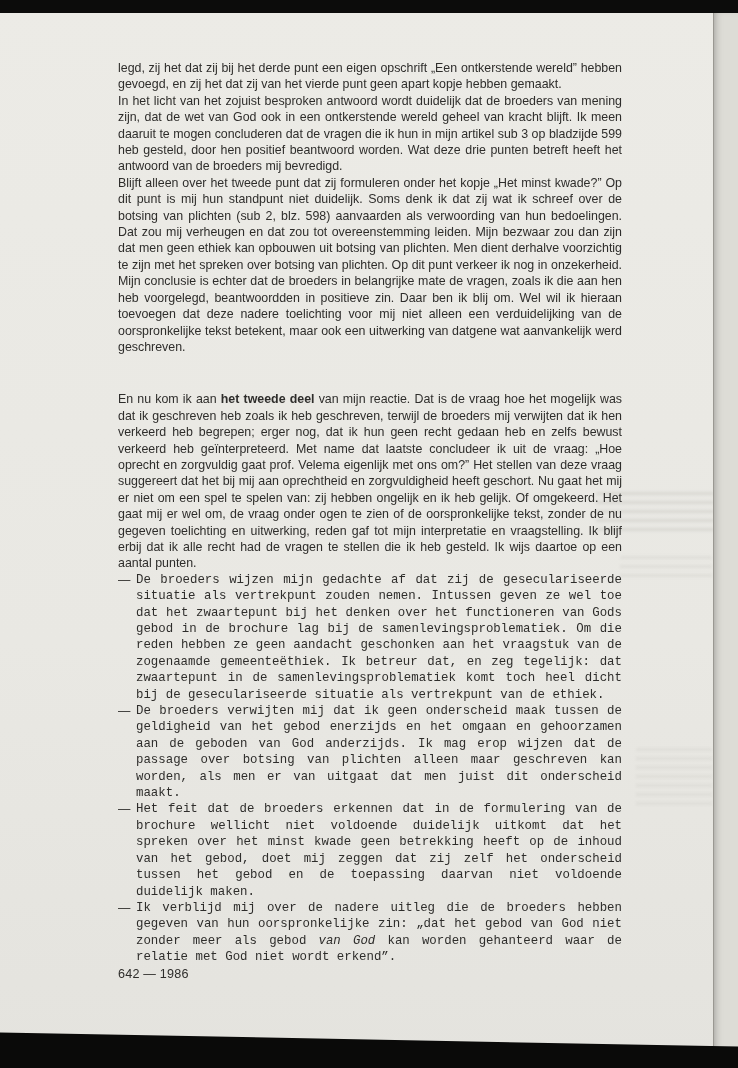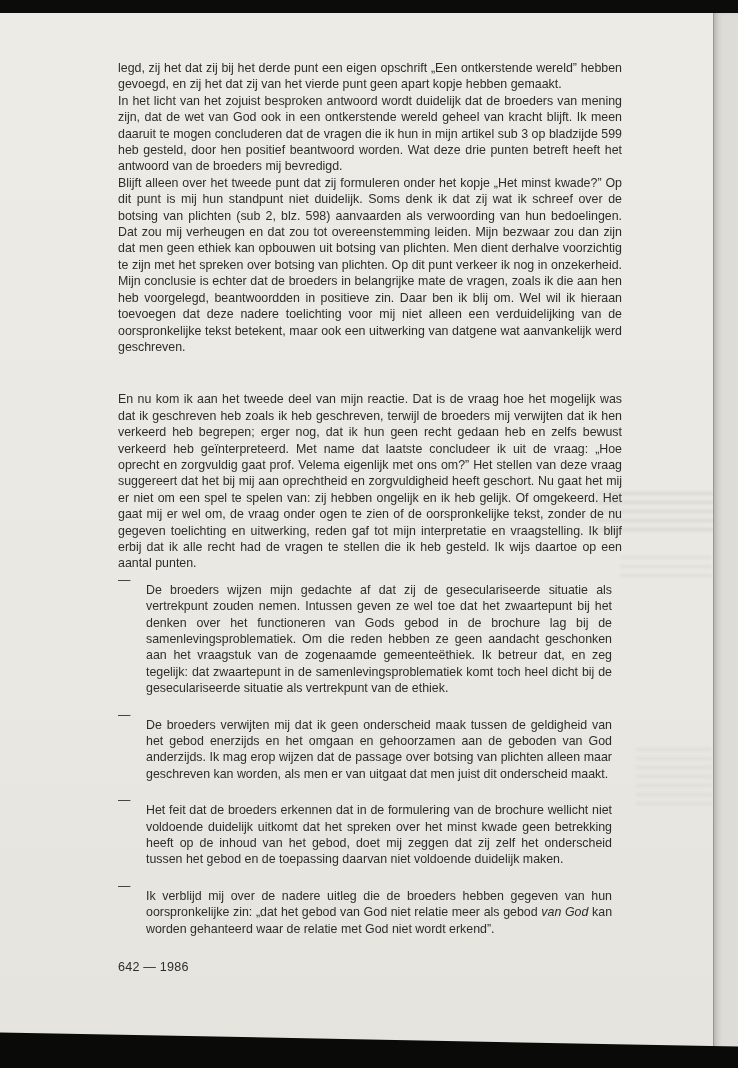--- a/index.html
+++ b/index.html
@@ -38,26 +38,26 @@
   .bleed-3{left:636px;top:748px;width:76px;height:60px;opacity:.3;}
   .content{
     position:absolute;left:118px;top:60px;width:504px;
     color:#2e2d2b;
     font-size:12.4px;line-height:16.4px;
     text-align:justify;
     -webkit-font-smoothing:antialiased;
   }
   .para{margin:0;}
   .section-gap{height:36px;}
-  .bold{font-weight:normal;margin-top:32px;}
+  .bold{font-weight:bold;margin-top:32px;}
   .bullet{display:flex;align-items:flex-start;margin:0;}
   .dash{flex:0 0 18px;}
-  .btext{flex:1;margin:10px;text-align:justify;}
+  .btext{flex:1;margin:0;text-align:justify;font-family:Liberation Mono, monospace;}
   .footer{
-    margin-top:12px;text-align:left;
+    text-align:left;
     font-size:12.6px;color:#2e2d2b;letter-spacing:.2px;
   }
 </style>
 </head>
 <body>
 
 <div class="scan">
 
   <div class="bleed bleed-1"></div>
   <div class="bleed bleed-2"></div>
@@ -82,21 +82,21 @@
       <p class="btext">De broeders verwijten mij dat ik geen onderscheid maak tussen de geldigheid van het gebod enerzijds en het omgaan en gehoorzamen aan de geboden van God anderzijds. Ik mag erop wijzen dat de passage over botsing van plichten alleen maar geschreven kan worden, als men er van uitgaat dat men juist dit onderscheid maakt.</p>
     </div>
 
     <div class="bullet">
       <span class="dash">—</span>
       <p class="btext">Het feit dat de broeders erkennen dat in de formulering van de brochure wellicht niet voldoende duidelijk uitkomt dat het spreken over het minst kwade geen betrekking heeft op de inhoud van het gebod, doet mij zeggen dat zij zelf het onderscheid tussen het gebod en de toepassing daarvan niet voldoende duidelijk maken.</p>
     </div>
 
     <div class="bullet">
       <span class="dash">—</span>
-      <p class="btext"><span>Ik verblijd mij over de nadere uitleg die de broeders hebben gegeven van hun oorspronkelijke zin: „dat het gebod van God niet relatie meer als gebod </span><i>van God</i><span> kan worden gehanteerd waar de relatie met God niet wordt erkend”.</span></p>
+      <p class="btext"><span>Ik verblijd mij over de nadere uitleg die de broeders hebben gegeven van hun oorspronkelijke zin: „dat het gebod van God niet zonder meer als gebod </span><i>van God</i><span> kan worden gehanteerd waar de relatie met God niet wordt erkend”.</span></p>
     </div>
 
     <div class="footer">642 — 1986</div>
   </div>
 
   <div class="edge-right"></div>
   <div class="edge-top"></div>
   <div class="edge-bottom"></div>
 </div>
 

